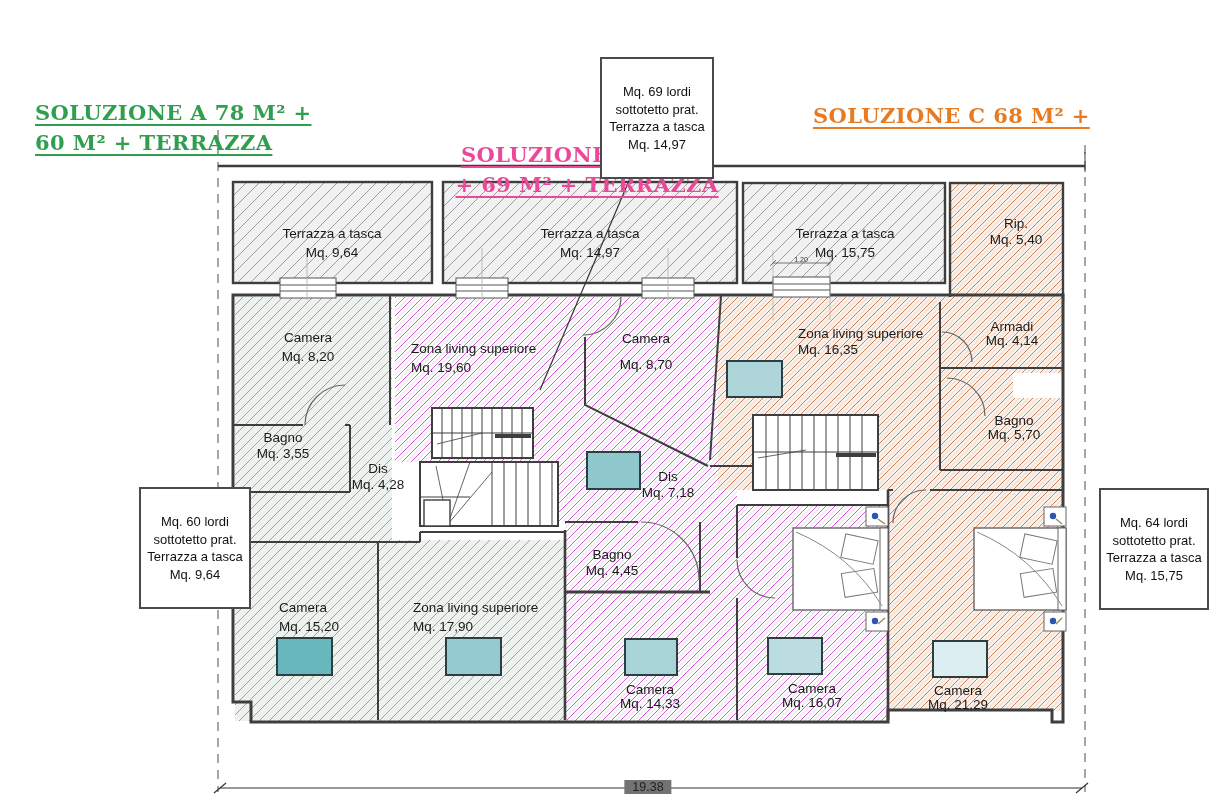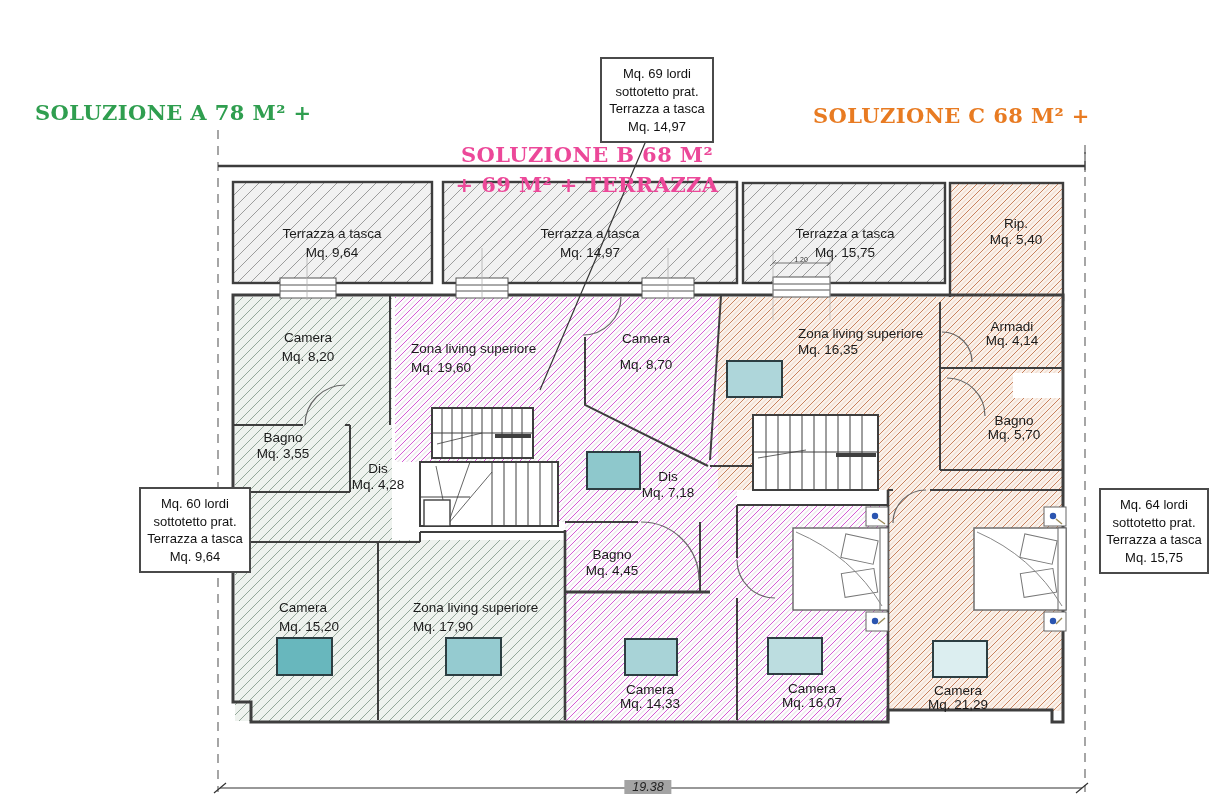--- a/index.html
+++ b/index.html
@@ -2,43 +2,43 @@
 <html><head>
 <meta charset="utf-8">
 <style>
   html,body{margin:0;padding:0;background:#fff;}
   .stage{position:relative;width:1230px;height:810px;background:#ffffff;overflow:hidden;
          font-family:"Liberation Sans",sans-serif;}
   svg.plan{position:absolute;left:0;top:0;}
   
   .title{position:absolute;font-family:"DejaVu Serif",serif;font-weight:bold;
          font-size:21px;line-height:30px;letter-spacing:.4px;white-space:nowrap;}
-  .title span{display:block;text-underline-offset:4px;}
+  .title span{display:block;text-decoration:underline;text-underline-offset:4px;}
   .ta{left:35px;top:98px;color:#2f9e4f;}
   .tb{left:452px;top:140px;color:#ec4899;width:270px;text-align:center;}
   .tc{left:813px;top:101px;color:#e87b22;}
   
   .callout{position:absolute;background:#fff;border:2px solid #4a4a4a;color:#111;
-           font-size:13px;line-height:17.5px;text-align:center;padding:6px 3px;z-index:5;}
+           font-size:13px;line-height:17.5px;text-align:center;padding:24px 3px;z-index:5;}
   .callout span{display:block;white-space:nowrap;}
   .co-top{left:600px;top:57px;width:104px;}
   .co-left{left:103px;top:487px;width:102px;margin-left:36px;}
   .co-right{left:1099px;top:488px;width:100px;}
   
   .rl{position:absolute;color:#1b1b1b;font-size:13.5px;line-height:19px;
       display:flex;flex-direction:column;white-space:nowrap;z-index:4;}
   .rl span{display:block;}
   .c{transform:translateX(-50%);align-items:center;text-align:center;}
   .la{align-items:flex-start;text-align:left;}
   .compact{line-height:14px;}
   .mid{line-height:16px;}
   .loose{line-height:26px;}
   
-  .dim{position:absolute;background:#a3a3a3;color:#222;font-size:12.5px;padding:0 8px;
-       transform:translateX(-50%);z-index:6;font-style:italic;}
+  .dim{position:absolute;background:#737373;color:#222;font-size:12.5px;padding:0 8px;
+       transform:translateX(-50%);z-index:6;}
   .dim-small{position:absolute;color:#333;font-size:7px;transform:translateX(-50%);z-index:6;}
 </style>
 </head>
 <body>
 
 <div class="stage">
 
   <svg class="plan" width="1230" height="810" viewBox="0 0 1230 810">
     <defs>
       <pattern id="hGray" width="13" height="13" patternUnits="userSpaceOnUse">
@@ -213,20 +213,21 @@
     <path d="M648,136 L540,390" stroke="#333" stroke-width="1.2" fill="none"></path>
 
     <g stroke="#333">
       <path d="M220,788 H1082" stroke-width="1.2"></path>
       <path d="M214,793 L226,783 M1076,793 L1088,783" stroke-width="1.2"></path>
     </g>
   </svg>
 
   <div class="title ta">
     <span>SOLUZIONE A 78 M² +</span>
+    <span>60 M² + TERRAZZA</span>
   </div>
   <div class="title tb">
     <span>SOLUZIONE B 68 M²</span>
     <span>+ 69 M² + TERRAZZA</span>
   </div>
   <div class="title tc">
     <span>SOLUZIONE C 68 M² +</span>
   </div>
 
   <div class="callout co-top">

